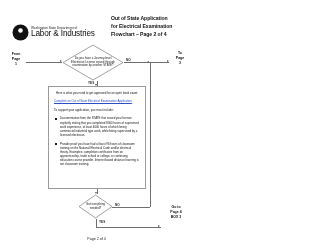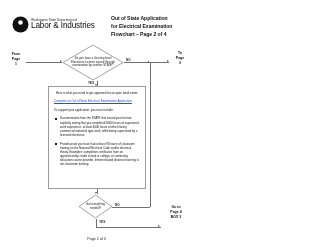--- a/index.html
+++ b/index.html
@@ -7,21 +7,21 @@
     width: 193px; height: 250px;
     background: #ffffff;
     font-family: "Liberation Sans", sans-serif;
     overflow: hidden;
   }
   .page { position: relative; width: 193px; height: 250px; background: #fff; }
 
   
   .header { position: absolute; left: 0; top: 0; width: 193px; height: 42px; }
   .logo-wrap {
-    position: absolute; left: 12px; top: 16px;
+    position: absolute; left: 12px; top: 24px;
     display: flex; align-items: center; gap: 2px;
   }
   .logo-mark { width: 17px; height: 17px; flex: none; }
   .logo-text { display: flex; flex-direction: column; line-height: 1; }
   .logo-dept {
     font-size: 3.1px; color: #1a1a1a; letter-spacing: 0.05px;
     white-space: nowrap; margin-bottom: 0.6px;
   }
   .logo-name {
     font-size: 8.2px; color: #0d0d0d; white-space: nowrap;

